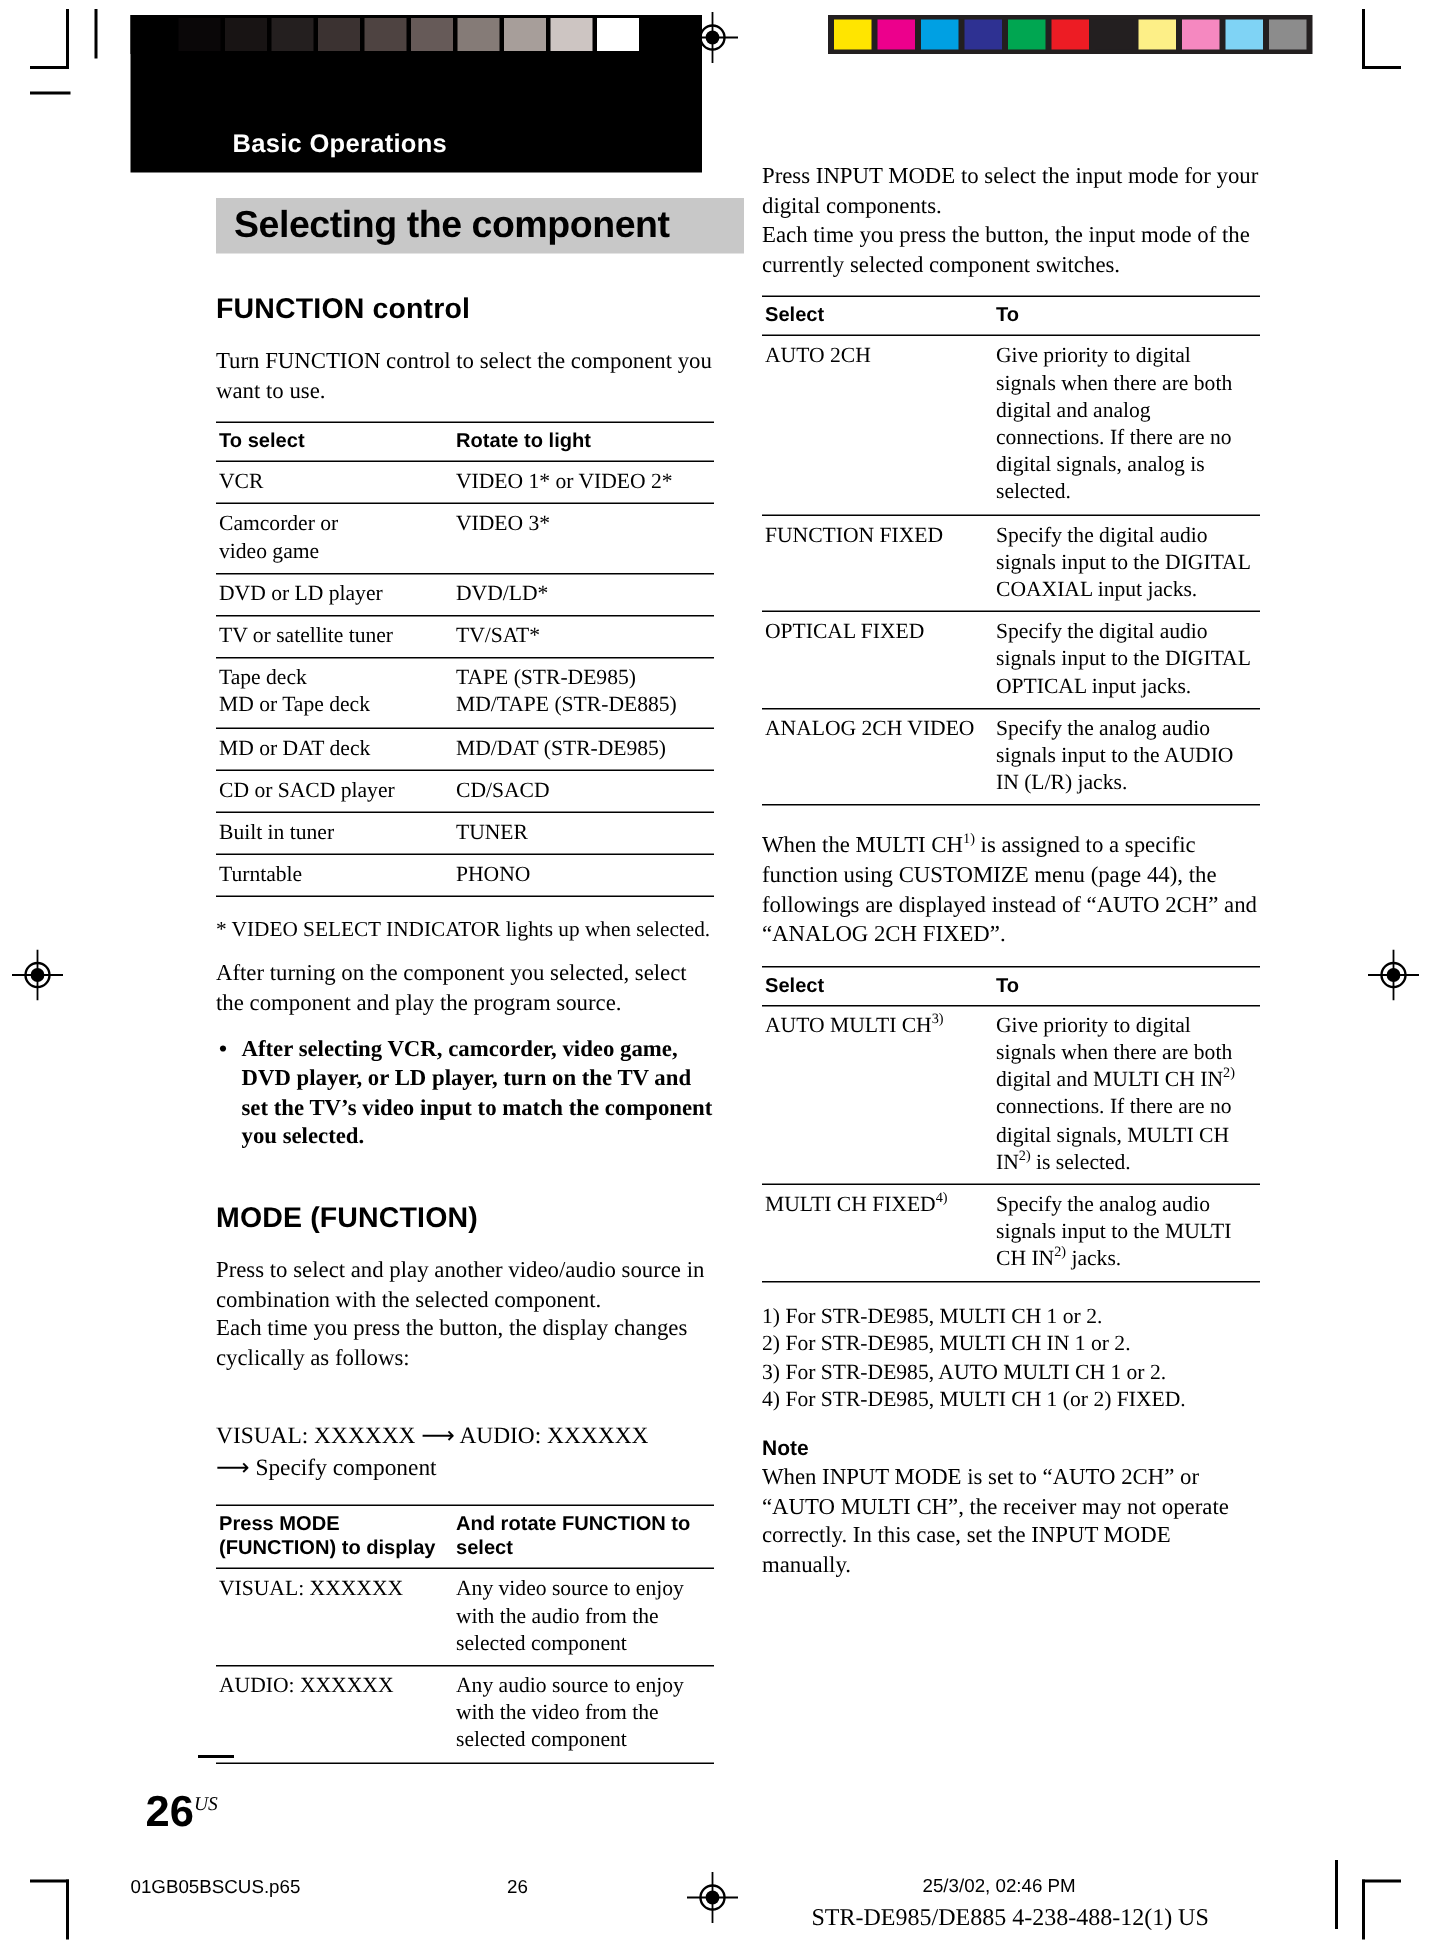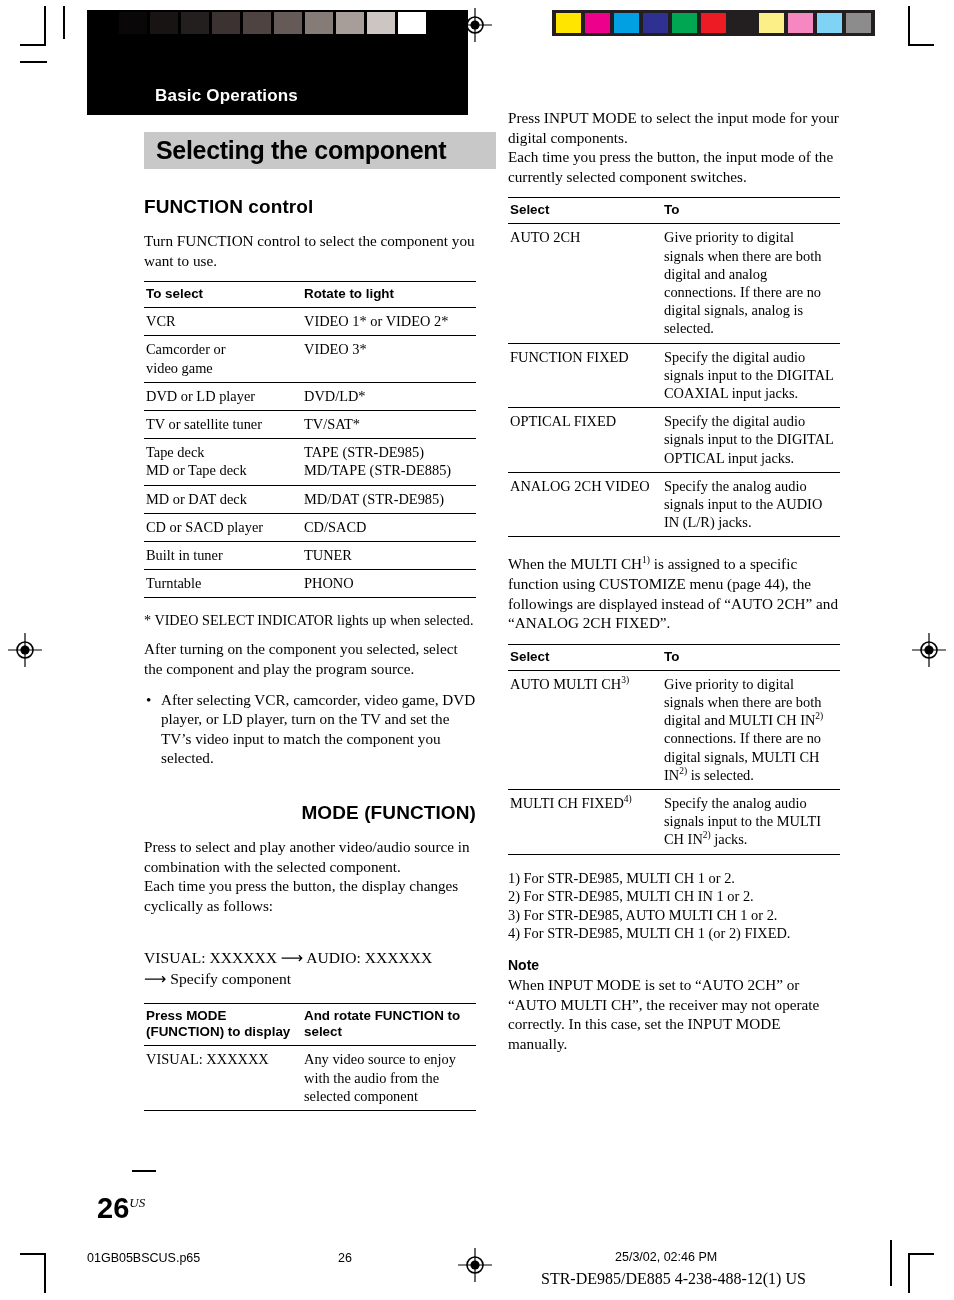--- a/index.html
+++ b/index.html
@@ -94,20 +94,21 @@
     margin: 0 0 11px 0;
   }
   p.body.nogap { margin-bottom: 0; }
 
   ul.bullets { margin: 9px 0 0 0; padding: 0; list-style: none; }
   ul.bullets li {
     font-size: 15.2px;
     line-height: 19.6px;
     padding-left: 17px;
     position: relative;
+    font-weight: bold;
   }
   ul.bullets li::before {
     content: "\2022";
     position: absolute;
     left: 2px; top: 0;
   }
 
   .footnote-star {
     font-size: 14.2px;
     line-height: 18px;
@@ -359,40 +360,44 @@
       </tbody>
     </table>
 
     <p class="footnote-star">* VIDEO SELECT INDICATOR lights up when selected.</p>
     <p class="body">After turning on the component you selected, select the component and play the program source.</p>
 
     <ul class="bullets">
       <li>After selecting VCR, camcorder, video game, DVD player, or LD player, turn on the TV and set the TV’s video input to match the component you selected.</li>
     </ul>
 
-    <h2 class="head" style="margin-top:34px;text-align:right;">MODE (FUNCTION)</h2>
+    <h2 class="head" style="margin-top:34px;">MODE (FUNCTION)</h2>
     <p class="body nogap">Press to select and play another video/audio source in combination with the selected component.</p>
     <p class="body">Each time you press the button, the display changes cyclically as follows:</p>
 
     <div class="flow">
       <div>VISUAL: XXXXXX ⟶ AUDIO: XXXXXX</div>
       <div>⟶ Specify component</div>
     </div>
 
     <table class="sony" style="margin-top:14px;">
       <thead>
         <tr>
           <th class="c1">Press MODE (FUNCTION) to display</th>
           <th>And rotate FUNCTION to select</th>
         </tr>
       </thead>
       <tbody>
         <tr>
           <td class="c1">VISUAL: XXXXXX</td>
           <td>Any video source to enjoy with the audio from the selected component</td>
+        </tr>
+        <tr>
+          <td class="c1">AUDIO: XXXXXX</td>
+          <td>Any audio source to enjoy with the video from the selected component</td>
         </tr>
       </tbody>
     </table>
   </div>
 
   <div class="col col-right">
 
     <p class="body nogap">Press INPUT MODE to select the input mode for your digital components.</p>
     <p class="body">Each time you press the button, the input mode of the currently selected component switches.</p>
 

